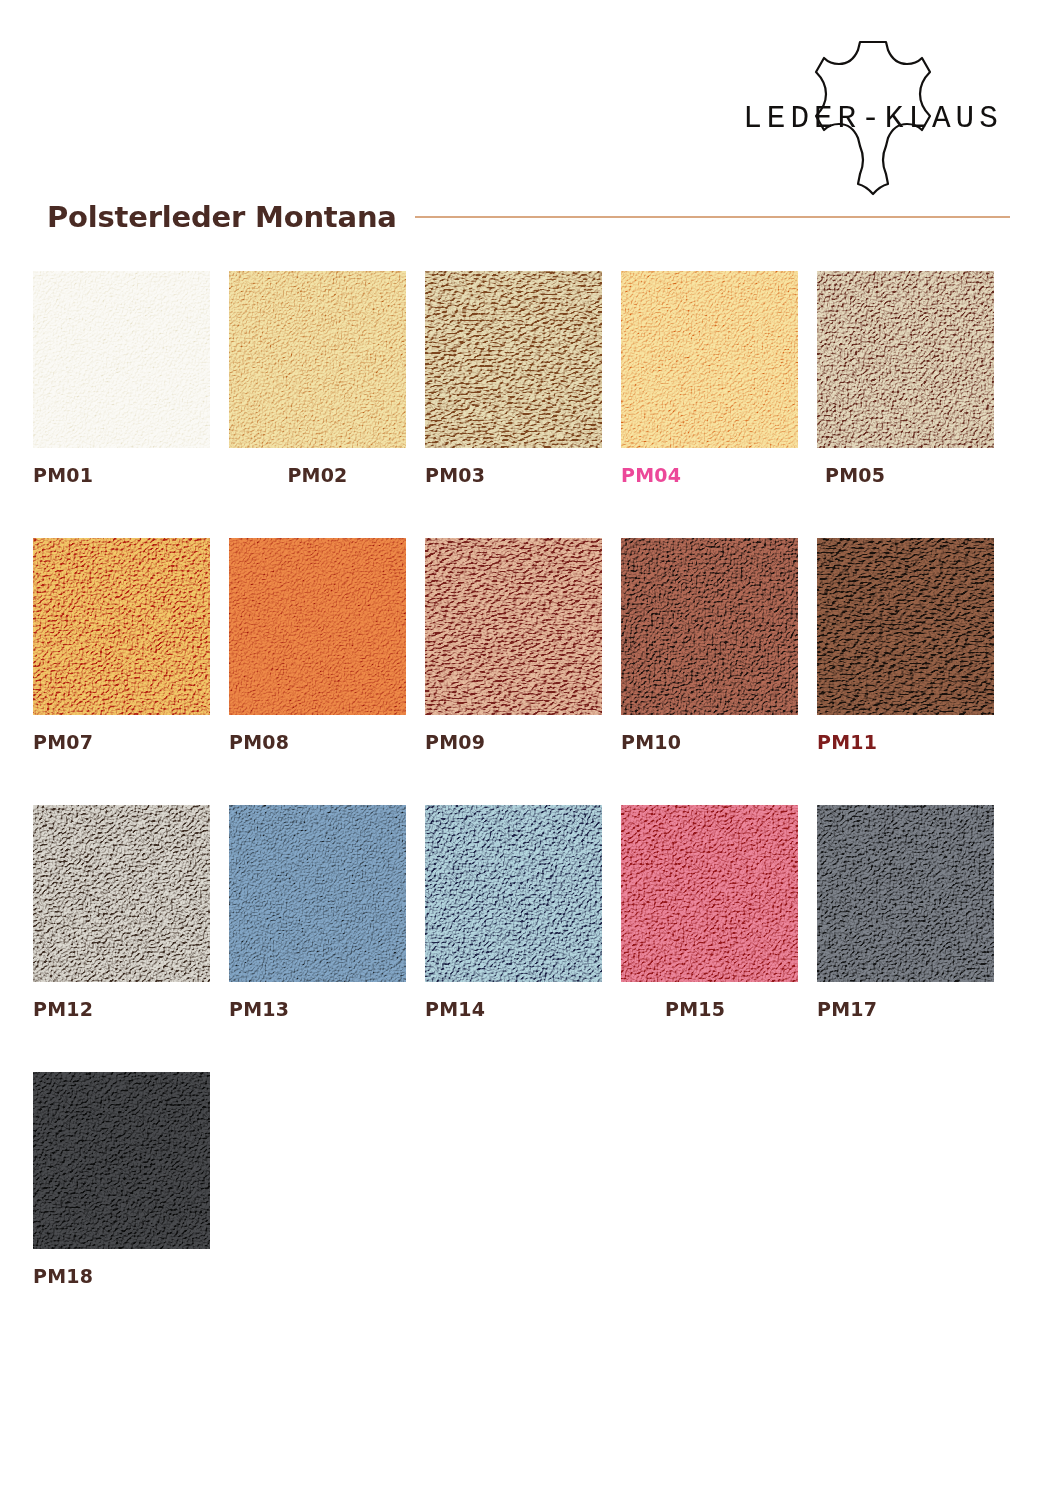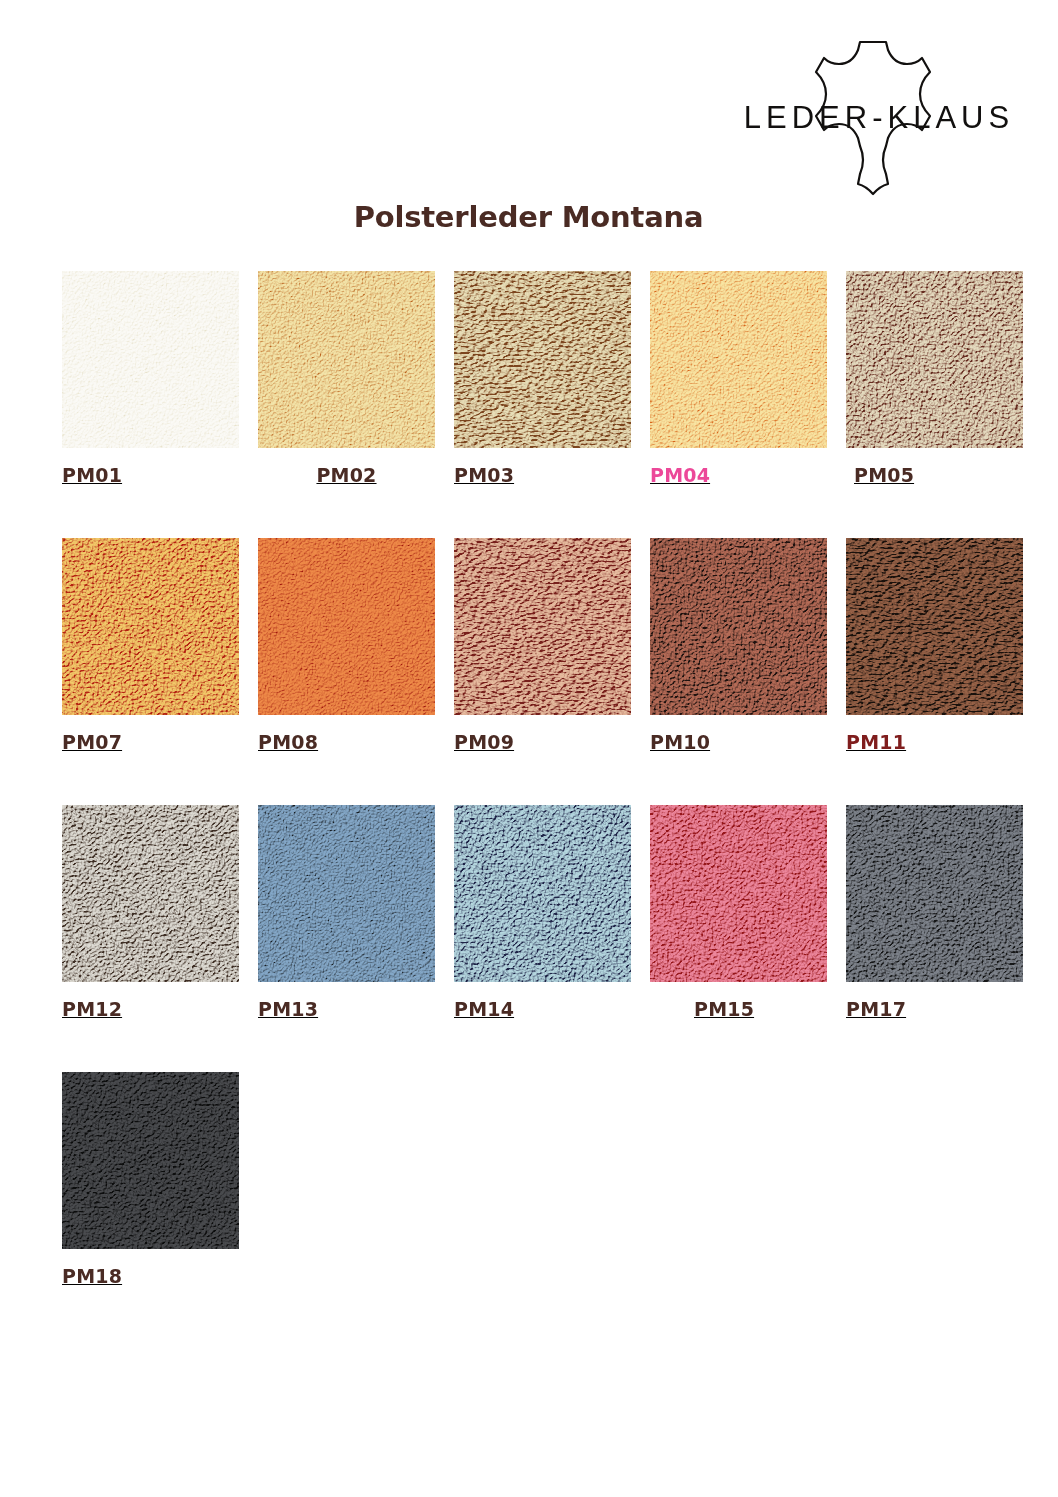--- a/index.html
+++ b/index.html
@@ -34,63 +34,60 @@
   }
   .logo-wordmark {
     position: absolute;
     left: 0;
     top: 0;
     width: 100%;
     height: 160px;
     display: flex;
     align-items: center;
     justify-content: center;
-    font-family: Liberation Sans, sans-serif;
+    font-family: Liberation Mono, monospace;
     font-size: 31px;
     letter-spacing: 5px;
     color: #12100f;
     white-space: nowrap;
-    margin-left: 6px;
   }
 
   
   .title-row {
     position: absolute;
     left: 47px;
     top: 200px;
     right: 48px;
     display: flex;
     align-items: center;
     gap: 18px;
-    flex-direction: column;
   }
   .page-title {
     font-size: 29px;
     font-weight: bold;
     color: #4a2b24;
     letter-spacing: -0.2px;
     white-space: nowrap;
   }
   .title-rule {
     flex: 1 1 auto;
     height: 2px;
     background: #d9a882;
   }
 
   
   .grid {
     position: absolute;
-    left: 62px;
+    left: 33px;
     top: 271px;
     width: 962px;
     display: grid;
     grid-template-columns: repeat(5, 177px);
     column-gap: 19px;
     row-gap: 52px;
-    text-decoration: underline;
   }
   .swatch-cell {
     width: 177px;
   }
   .swatch-chip {
     position: relative;
     width: 177px;
     height: 177px;
     overflow: hidden;
   }

